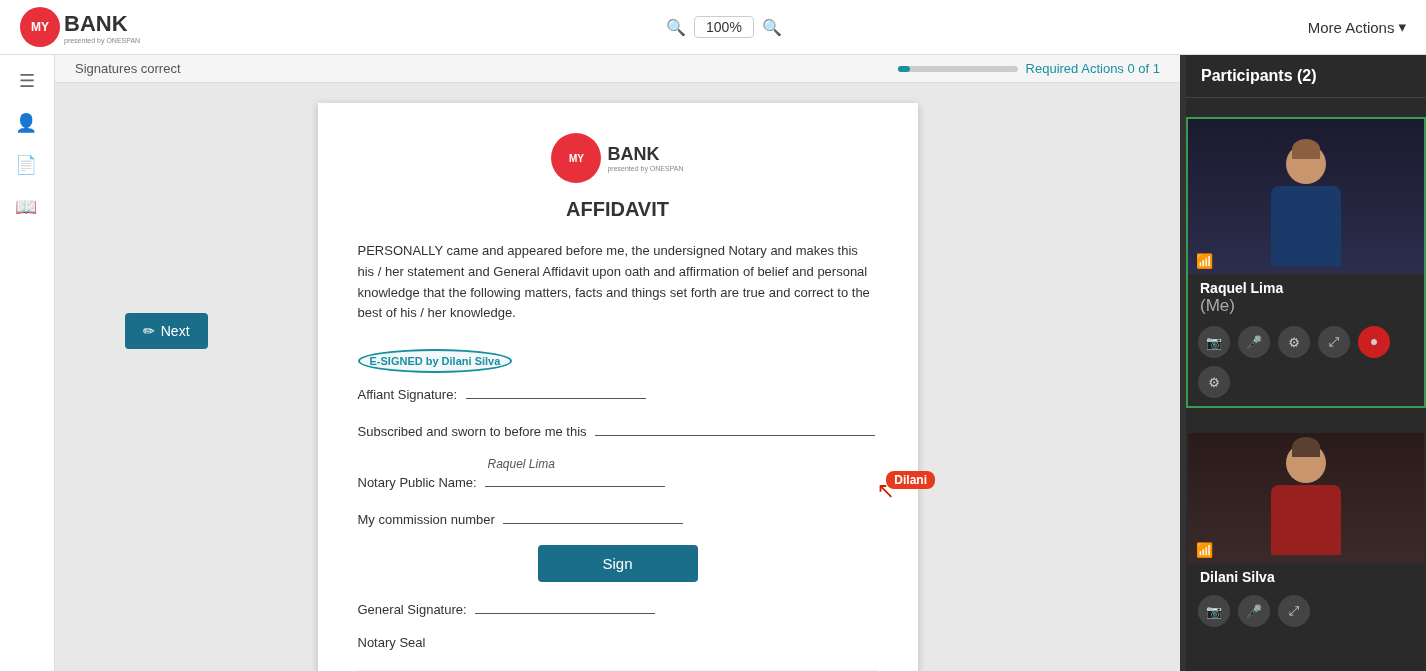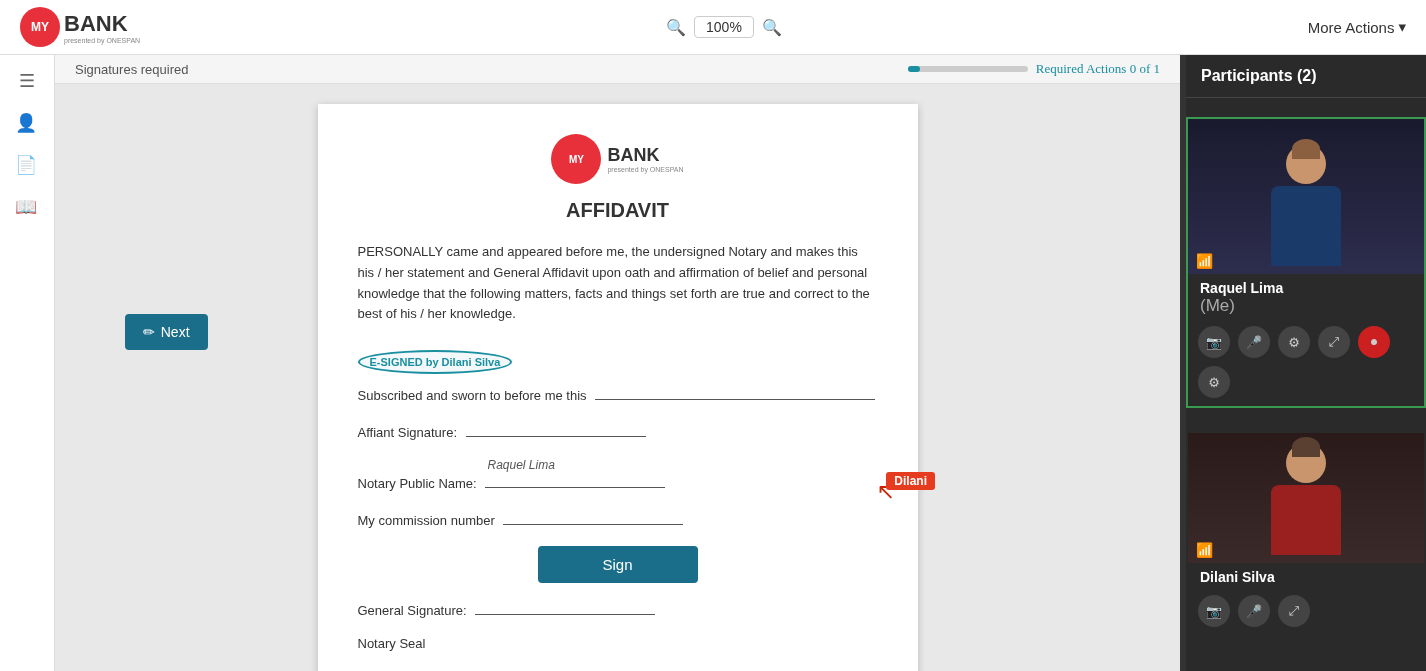--- a/index.html
+++ b/index.html
@@ -55,21 +55,21 @@
     }
     .doc-toolbar {
       background: #f5f5f5;
       border-bottom: 1px solid #ddd;
       padding: 6px 20px;
       display: flex;
       align-items: center;
       justify-content: space-between;
     }
     .signatures-required { font-size: 13px; color: #555; }
-    .required-actions-link { font-size: 13px; color: #1a8fa0; text-decoration: none; cursor: pointer; font-family: Liberation Serif, serif; }
+    .required-actions-link { font-size: 13px; color: #1a8fa0; text-decoration: none; cursor: pointer; }
     .progress-bar-container { display: flex; align-items: center; gap: 8px; }
     .progress-bar { width: 120px; height: 6px; background: #ccc; border-radius: 3px; }
     .progress-fill { width: 10%; height: 100%; background: #1a8fa0; border-radius: 3px; }
 
     
     .doc-scroll { flex: 1; overflow-y: auto; display: flex; justify-content: center; align-items: flex-start; padding: 20px; position: relative; }
     .doc-scroll::-webkit-scrollbar { width: 10px; }
     .doc-scroll::-webkit-scrollbar-track { background: #ddd; }
     .doc-scroll::-webkit-scrollbar-thumb { background: #aaa; border-radius: 4px; }
 
@@ -141,21 +141,21 @@
     
     .dilani-badge {
       position: absolute;
       right: 275px;
       top: 390px;
       background: #e63b1f;
       color: #fff;
       font-size: 12px;
       font-weight: bold;
       padding: 2px 8px;
-      border-radius: 3px;
+      border-radius: 8px;
     }
 
     
     .right-panel {
       width: 240px;
       background: #2a2a2a;
       color: #fff;
       display: flex;
       flex-direction: column;
       flex-shrink: 0;
@@ -310,21 +310,21 @@
   <div class="left-sidebar">
     <div class="sidebar-icon">☰</div>
     <div class="sidebar-icon">👤</div>
     <div class="sidebar-icon">📄</div>
     <div class="sidebar-icon">📖</div>
   </div>
 
   <div class="document-area">
 
     <div class="doc-toolbar">
-      <span class="signatures-required">Signatures required</span>
+      <span class="signatures-required">Signatures correct</span>
       <div class="progress-bar-container">
         <div class="progress-bar">
           <div class="progress-fill"></div>
         </div>
         <a class="required-actions-link">Required Actions 0 of 1</a>
       </div>
     </div>
 
     <div class="doc-scroll">
 
@@ -350,27 +350,27 @@
 
         <div class="doc-title">AFFIDAVIT</div>
 
         <div class="doc-body-text">PERSONALLY came and appeared before me, the undersigned Notary and makes this his / her statement and General Affidavit upon oath and affirmation of belief and personal knowledge that the following matters, facts and things set forth are true and correct to the best of his / her knowledge.</div>
 
         <div class="e-signed-section">
           <span class="stamp">E-SIGNED by Dilani Silva</span>
         </div>
 
         <div class="doc-field">
+          <label>Affiant Signature:</label>
+          <span class="field-line"></span>
+        </div>
+
+        <div class="doc-field">
           <label>Subscribed and sworn to before me this</label>
           <span class="field-line" style="min-width:280px;"></span>
-        </div>
-
-        <div class="doc-field">
-          <label>Affiant Signature:</label>
-          <span class="field-line"></span>
         </div>
 
         <div class="doc-field">
           <span class="field-value">Raquel Lima</span>
           <label>Notary Public Name:</label>
           <span class="field-line"></span>
         </div>
 
         <div class="doc-field">
           <label>My commission number</label>

